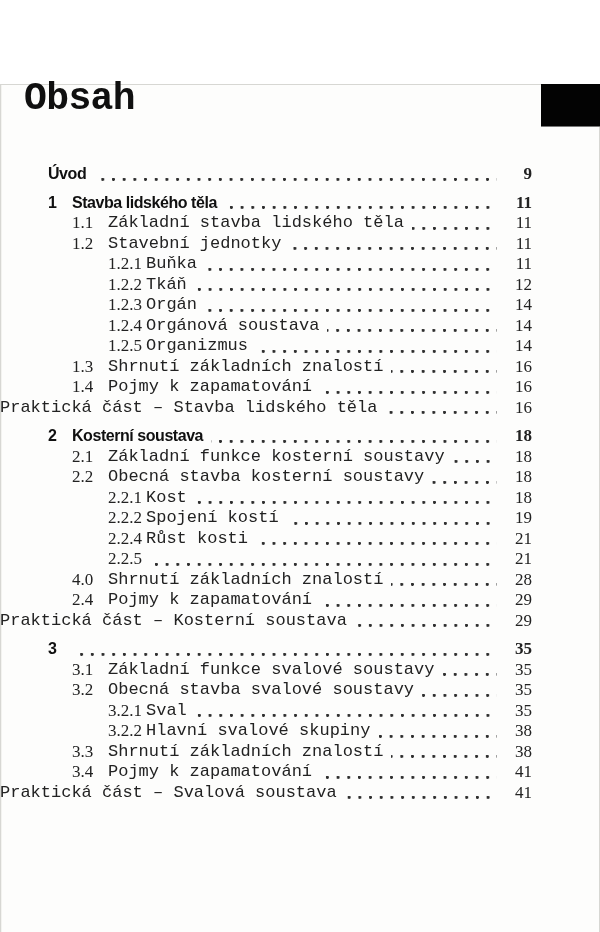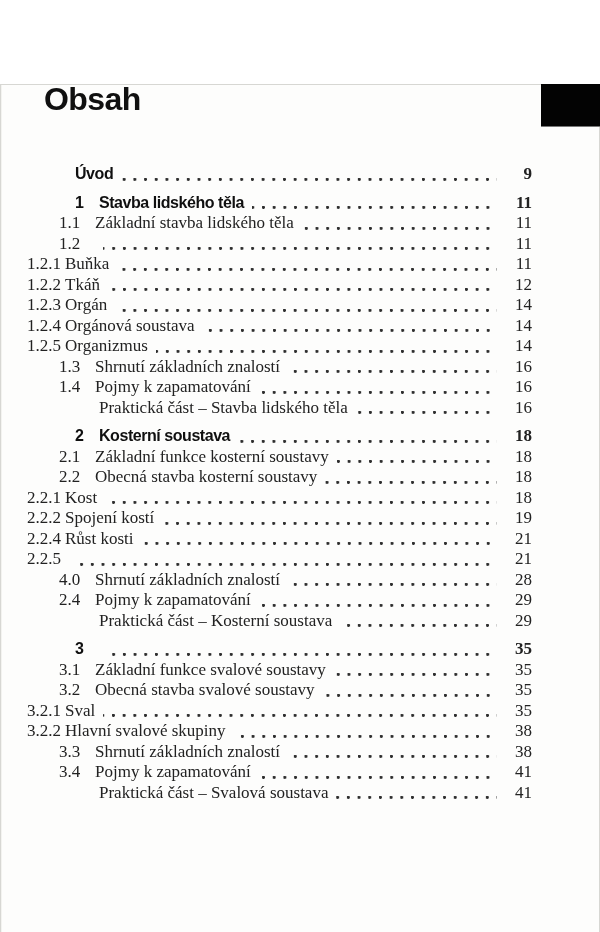--- a/index.html
+++ b/index.html
@@ -30,68 +30,67 @@
   .corner-mark {
     position: absolute;
     top: 0;
     right: 0;
     width: 59px;
     height: 43px;
     background: var(--corner-mark);
     border-bottom: 1px solid #777;
   }
   .doc-title {
-    margin: 84px 0 0 44px;
-    font-family: Liberation Sans, sans-serif;
+    margin: 84px 0 0 24px;
+    font-family: Liberation Mono, monospace;
     font-weight: 700;
     letter-spacing: -0.6px;
-    font-size: 32px;
+    font-size: 38px;
     line-height: 30px;
     color: var(--heading-ink);
   }
   .toc {
     margin-top: 50px;
     padding-right: 68px;
   }
   .row {
     display: flex;
     align-items: center;
     height: 20.5px;
     font-size: 17px;
     line-height: 20.5px;
     white-space: nowrap;
-    margin-left: 27px;
   }
   .row .num { flex: 0 0 auto; }
-  .row .label { flex: 0 0 auto; }
+  .row .label { flex: 0 0 auto; font-family: Liberation Mono, monospace; }
   .row .pg {
     flex: 0 0 auto;
     width: 30px;
     text-align: right;
     font-family: "Liberation Serif", serif;
   }
   .row .dots {
     flex: 1 1 auto;
     align-self: flex-end;
     height: 3px;
     margin: 0 5px 4px 8px;
     background-image: radial-gradient(circle at 1.4px 1.4px, var(--leader-dots) 1.25px, transparent 1.75px);
     background-size: 10.7px 3px;
     background-repeat: repeat-x;
     background-position: right 0 top 0;
   }
   
   .row.part      { padding-left: 48px; }
   .row.chapter   { padding-left: 48px; margin-top: 8px; }
   .row.chapter .num { width: 24px; }
-  .row.section   { padding-left: 32px; }
+  .row.section   { padding-left: 72px; }
   .row.section .num { width: 36px; }
-  .row.subsection{ }
+  .row.subsection{ padding-left: 108px; }
   .row.subsection .num { width: 38px; }
-  .row.practical { padding-left: 72px; }
+  .row.practical { }
   
   .row.part .label, .row.chapter .label,
   .row.part .num,  .row.chapter .num {
     font-family: "Liberation Sans", sans-serif;
     font-weight: 700;
     font-size: 16px;
     letter-spacing: -0.45px;
     color: var(--heading-ink);
   }
   .row.part .pg, .row.chapter .pg { font-weight: 700; }
@@ -117,20 +116,21 @@
         <span class="pg">11</span>
       </div>
       <div class="row section">
         <span class="num">1.1</span>
         <span class="label">Základní stavba lidského těla</span>
         <span class="dots"></span>
         <span class="pg">11</span>
       </div>
       <div class="row section">
         <span class="num">1.2</span>
+        <span class="label">Stavební jednotky</span>
         <span class="dots"></span>
         <span class="pg">11</span>
       </div>
       <div class="row subsection">
         <span class="num">1.2.1</span>
         <span class="label">Buňka</span>
         <span class="dots"></span>
         <span class="pg">11</span>
       </div>
       <div class="row subsection">

